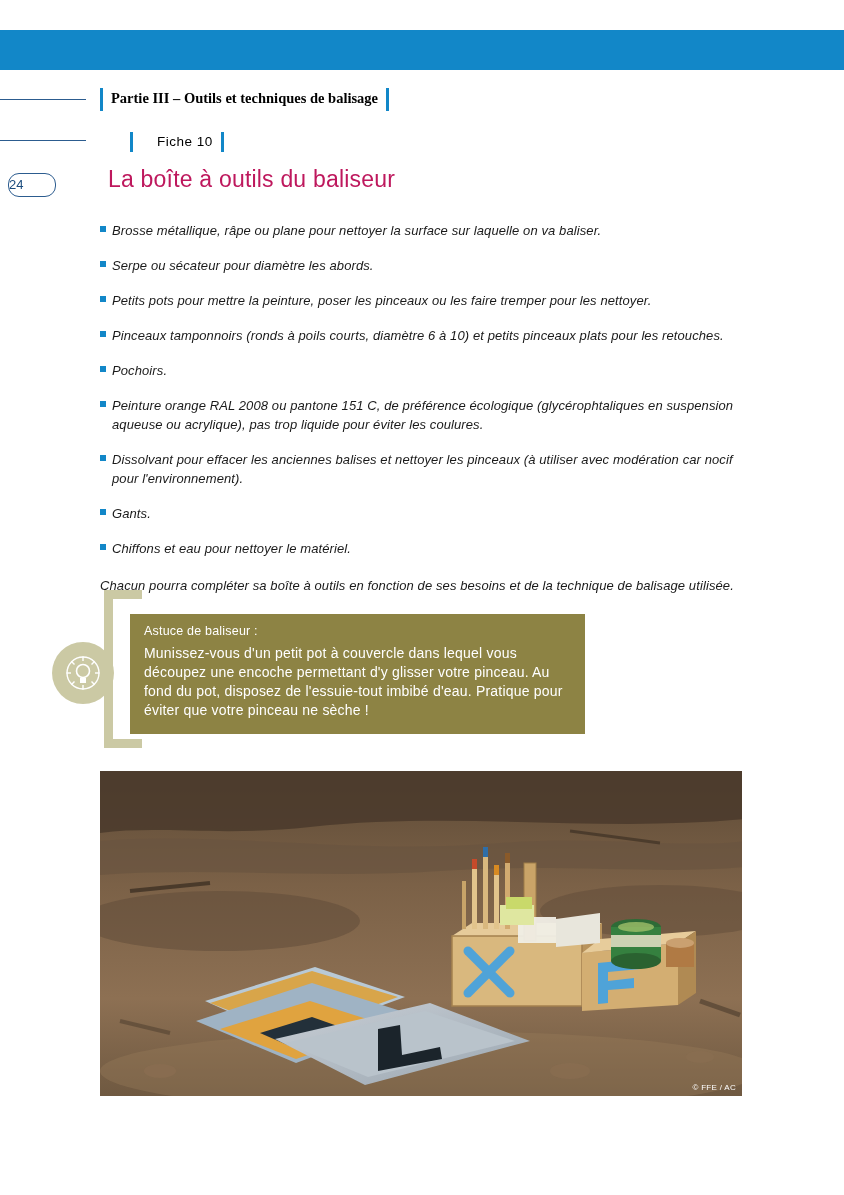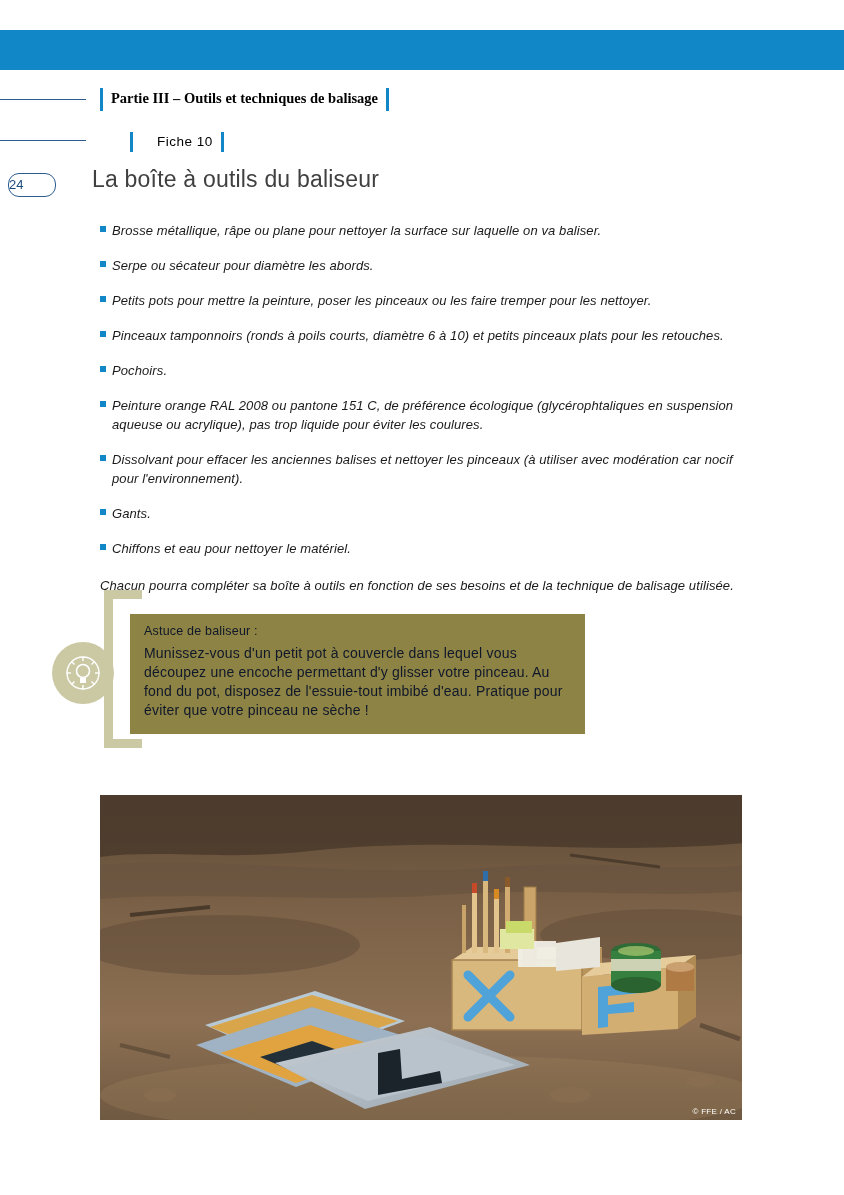--- a/index.html
+++ b/index.html
@@ -85,24 +85,24 @@
     padding: 2px 8px 3px 24px;
     font-size: 13.5px;
     color: #000000;
     letter-spacing: .5px;
     white-space: nowrap;
     margin-left: 30px;
   }
   
   .heading {
     position: absolute;
-    left: 92px;
+    left: 108px;
     top: 166px;
     font-size: 23px;
-    color: #404040;
+    color: #be185d;
     font-family: "Liberation Sans", sans-serif;
     font-weight: normal;
     letter-spacing: .2px;
   }
 
   
   .list {
     position: absolute;
     left: 100px;
     top: 221px;
@@ -164,41 +164,41 @@
     display: flex;
     align-items: center;
     justify-content: center;
   }
   .tip-box {
     position: absolute;
     left: 78px;
     top: 24px;
     width: 455px;
     background: #8d8344;
-    color: #0f172a;
+    color: #ffffff;
     padding: 10px 14px 14px 14px;
     box-sizing: border-box;
     font-family: "Liberation Sans", sans-serif;
   }
   .tip-title {
     font-size: 12.5px;
     margin-bottom: 6px;
     letter-spacing: .2px;
   }
   .tip-body {
     font-size: 14px;
     line-height: 19px;
     letter-spacing: .2px;
   }
 
   
   .photo {
     position: absolute;
     left: 100px;
-    top: 795px;
+    top: 771px;
     width: 642px;
     height: 325px;
     overflow: hidden;
     background: #6b5440;
   }
   .photo-credit {
     position: absolute;
     right: 6px;
     bottom: 4px;
     color: #ffffff;

